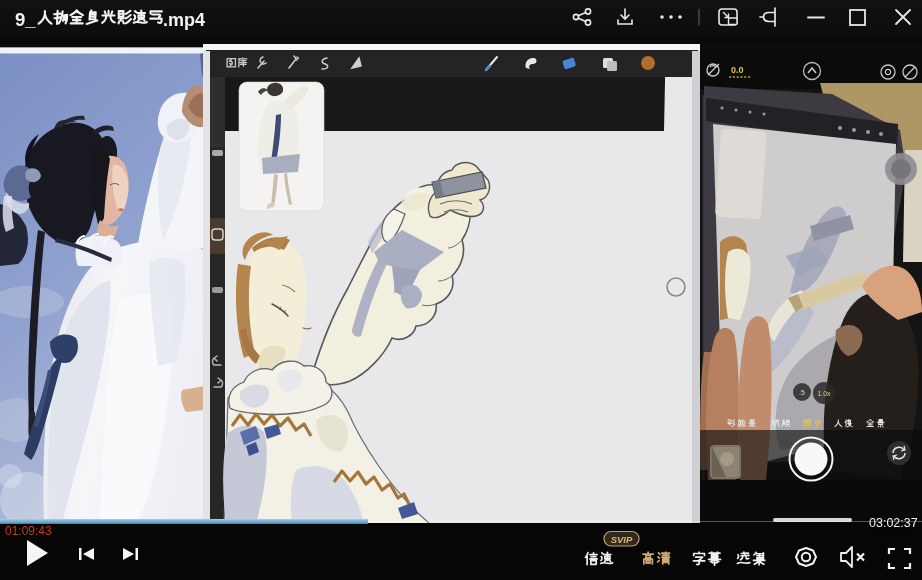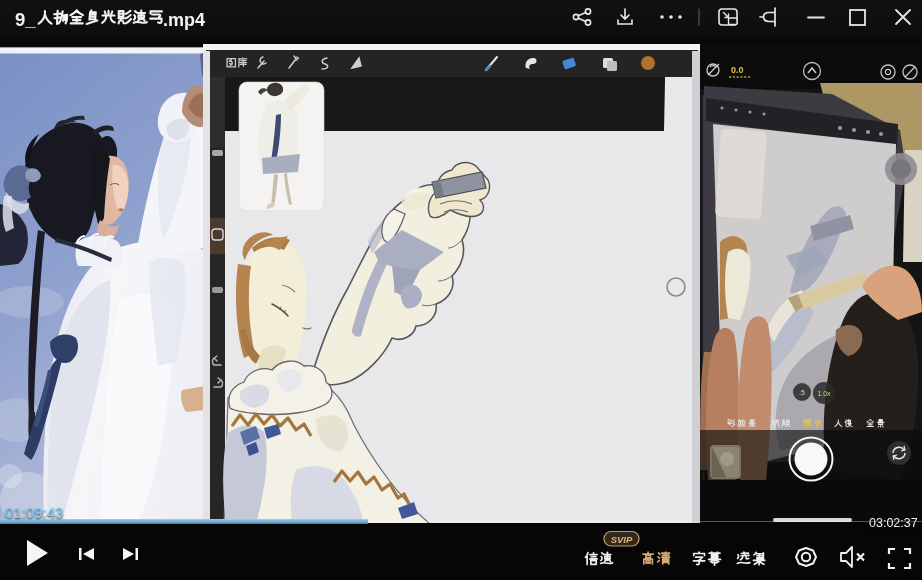--- a/index.html
+++ b/index.html
@@ -412,21 +412,21 @@
     </g>
 
     <rect x="773" y="518" width="79" height="4" rx="2" fill="#d8d8d8"></rect>
   </g>
 </svg>
 
 <div class="abs" style="left:0;top:523px;width:922px;height:57px;background:#060606;"></div>
 
 <div class="abs" style="left:0;top:518.5px;width:368px;height:5.5px;background:linear-gradient(#a8cfe4 0%,#7db8da 35%,#5b9cc8 80%,#3a6f96 100%);"></div>
 <div class="abs" style="left:368px;top:520.5px;width:554px;height:1.5px;background:rgba(255,255,255,0.30);"></div>
-<div class="abs" style="left:5px;top:504px;font-size:15px;color:#7dd3fc;text-shadow:0 1px 2px rgba(0,0,0,0.8);">01:09:43</div>
+<div class="abs" style="left:5px;top:524px;font-size:12px;color:#c2410c;text-shadow:0 1px 2px rgba(0,0,0,0.8);">01:09:43</div>
 <div class="abs" style="left:869px;top:516px;font-size:12.5px;color:#f2f2f2;text-shadow:0 1px 2px rgba(0,0,0,0.8);">03:02:37</div>
 
 <svg class="abs" style="left:0;top:523px;" width="922" height="57" viewBox="0 0 922 57">
   <g fill="#f5f5f5">
     <path d="M27,17 L48,30 L27,43 Z"></path>
     <path d="M79,25 L79,37 L81.5,37 L81.5,25 Z M94,25 L83,31 L94,37 Z"></path>
     <path d="M135.5,25 L135.5,37 L138,37 L138,25 Z M123,25 L134,31 L123,37 Z"></path>
   </g>
 
   <g>

